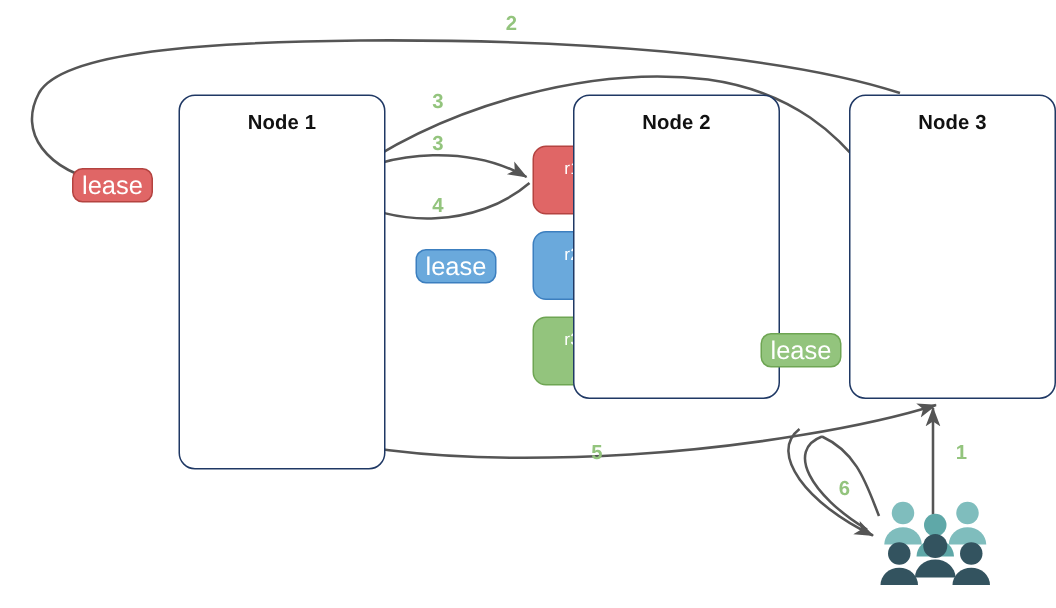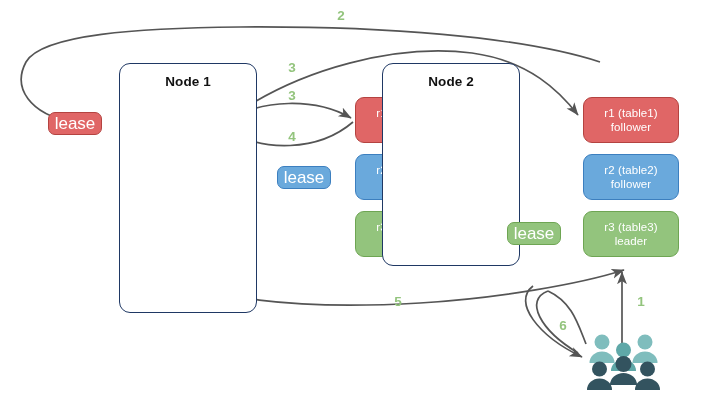--- a/index.html
+++ b/index.html
@@ -120,20 +120,23 @@
              M 548,291 C 524,300 540,330 578,353" fill="none" stroke="#555555" stroke-width="1.7"></path>
     <path d="M 533,286 C 512,302 538,336 582,357" fill="none" stroke="#555555" stroke-width="1.7" marker-end="url(#ah)"></path>
   </svg>
 
   <div class="node-box" style="left:119px; top:63px; width:138px; height:250px;">
     <div class="node-title">Node 1</div>
   </div>
   <div class="node-box" style="left:334px; top:63px; width:138px; height:203px;margin-left:48px;">
     <div class="node-title">Node 2</div>
   </div>
+  <div class="node-box" style="left:566px; top:63px; width:138px; height:203px;">
+    <div class="node-title">Node 3</div>
+  </div>
 
   <div class="replica rep-red" style="left:124px; top:97px; width:96px; height:46px;">
     <span class="l1">r1 (table1)</span>
     <span class="l2">leader</span>
   </div>
   <div class="replica rep-blue" style="left:124px; top:154px; width:96px; height:46px;">
     <span class="l1">r2 (table2)</span>
     <span class="l2">follower</span>
   </div>
   <div class="replica rep-green" style="left:124px; top:211px; width:96px; height:46px;">

